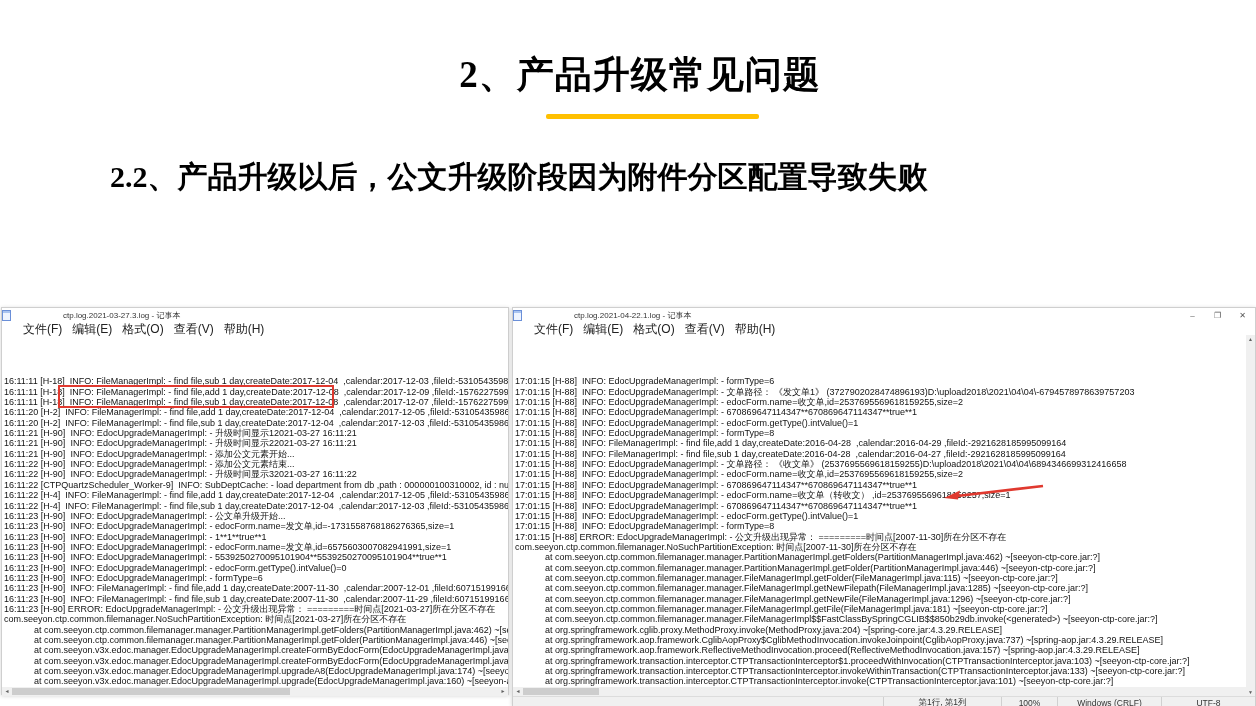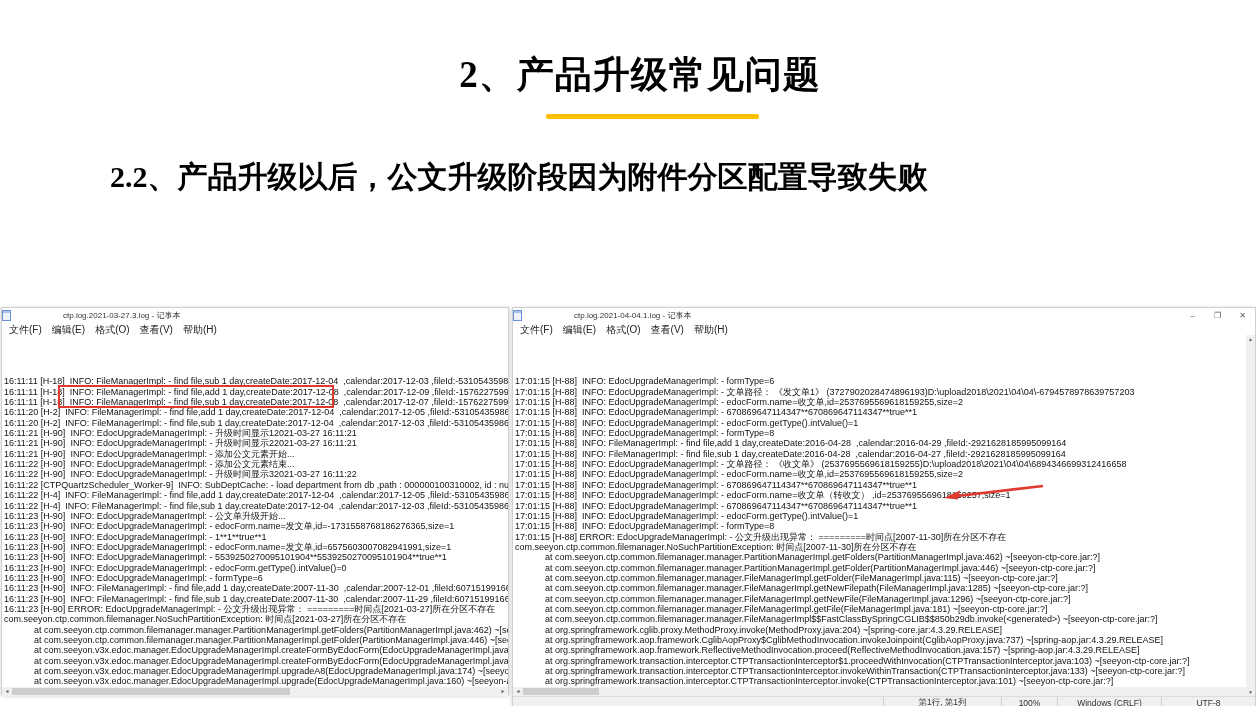--- a/index.html
+++ b/index.html
@@ -36,22 +36,22 @@
     width:7px;height:9px;margin-right:4px;flex:none;
     border:1px solid #6a8fd8;background:#eef4ff;
     box-shadow:inset 0 2px 0 #aac4f0;
   }
   .controls{margin-left:auto;display:flex;flex:none;}
   .ctrl{
     width:25px;height:15px;display:flex;align-items:center;justify-content:center;
     font-size:8px;color:#555;
   }
   .menubar{
-    height:12px;display:flex;padding-left:2px;
-    font-size:10px;color:#222;background:#fff;white-space:nowrap;
+    height:12px;display:flex;align-items:center;padding-left:16px;
+    font-size:12px;color:#222;background:#fff;white-space:nowrap;
   }
   .menu-item{padding:0 5px;}
   .content{
     position:relative;height:352px;overflow:hidden;padding-left:2px;
     font-size:9px;line-height:10.35px;white-space:pre;color:#121212;
   }
   .logline{height:10.35px;}
   .highlight-box{
     position:absolute;left:56px;width:276px;
     border:2px solid #e0392f;box-sizing:border-box;pointer-events:none;
@@ -113,21 +113,21 @@
   <div class="hscroll">
     <span class="hs-arrow">◄</span>
     <div class="hs-thumb"></div>
     <span class="hs-arrow">►</span>
   </div>
 </div>
 
 <div class="notepad np-right">
   <div class="titlebar">
     <span class="np-icon"></span>
-    <span class="np-title">ctp.log.2021-04-04.1.log - 记事本</span>
+    <span class="np-title">ctp.log.2021-04-22.1.log - 记事本</span>
     <span class="controls">
       <span class="ctrl">–</span>
       <span class="ctrl">❐</span>
       <span class="ctrl">✕</span>
     </span>
   </div>
   <div class="menubar">
 
   <span class="menu-item">文件(F)</span>
       <span class="menu-item">编辑(E)</span>

